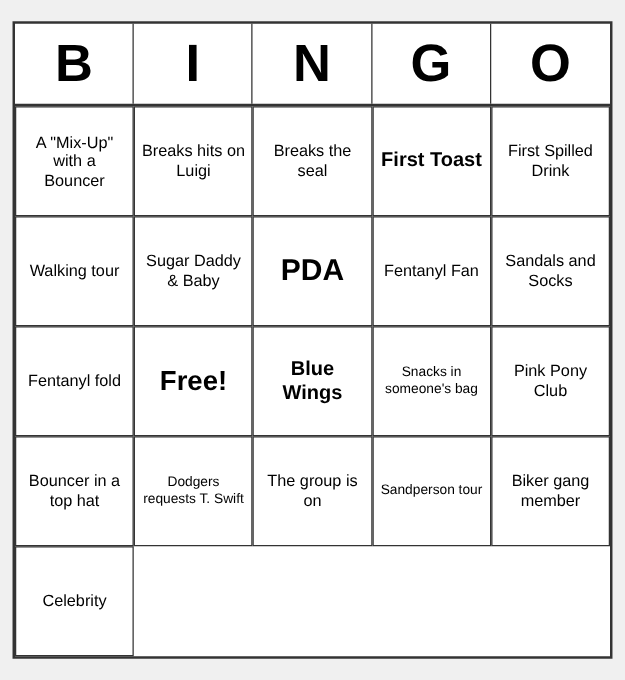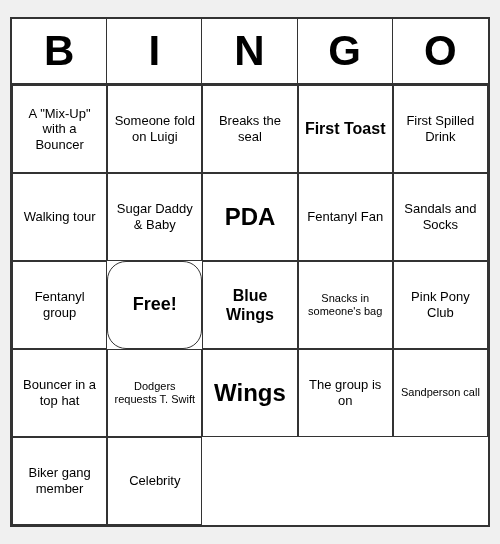--- a/index.html
+++ b/index.html
@@ -49,56 +49,54 @@
     }
     .bingo-cell.large-text {
       font-size: 16px;
       font-weight: bold;
     }
     .bingo-cell.xl-text {
       font-size: 24px;
       font-weight: bold;
     }
     .bingo-cell.free {
-      font-size: 18px;
+      font-size: 22px;
       font-weight: bold;
-      border-radius: 19px;
     }
     .bingo-cell.small-text {
       font-size: 11px;
     }
   </style>
 </head>
 <body>
 
 <div class="bingo-card">
   <div class="bingo-header">
   <div class="bingo-letter">B</div>
       <div class="bingo-letter">I</div>
       <div class="bingo-letter">N</div>
       <div class="bingo-letter">G</div>
       <div class="bingo-letter">O</div>
     </div>
   <div class="bingo-grid">
   <div class="bingo-cell">A "Mix-Up" with a Bouncer</div>
-      <div class="bingo-cell">Someone fold on Luigi</div>
+      <div class="bingo-cell">Breaks hits on Luigi</div>
       <div class="bingo-cell">Breaks the seal</div>
       <div class="bingo-cell large-text">First Toast</div>
       <div class="bingo-cell">First Spilled Drink</div>
       <div class="bingo-cell">Walking tour</div>
       <div class="bingo-cell">Sugar Daddy &amp; Baby</div>
       <div class="bingo-cell xl-text">PDA</div>
       <div class="bingo-cell">Fentanyl Fan</div>
       <div class="bingo-cell">Sandals and Socks</div>
-      <div class="bingo-cell">Fentanyl group</div>
+      <div class="bingo-cell">Fentanyl fold</div>
       <div class="bingo-cell free">Free!</div>
       <div class="bingo-cell large-text">Blue Wings</div>
       <div class="bingo-cell small-text">Snacks in someone's bag</div>
       <div class="bingo-cell">Pink Pony Club</div>
       <div class="bingo-cell">Bouncer in a top hat</div>
       <div class="bingo-cell small-text">Dodgers requests T. Swift</div>
-      <div class="bingo-cell xl-text">Wings</div>
       <div class="bingo-cell">The group is on</div>
-      <div class="bingo-cell small-text">Sandperson call</div>
+      <div class="bingo-cell small-text">Sandperson tour</div>
       <div class="bingo-cell">Biker gang member</div>
       <div class="bingo-cell">Celebrity</div>
     </div>
 </div>
 
 </body></html>

